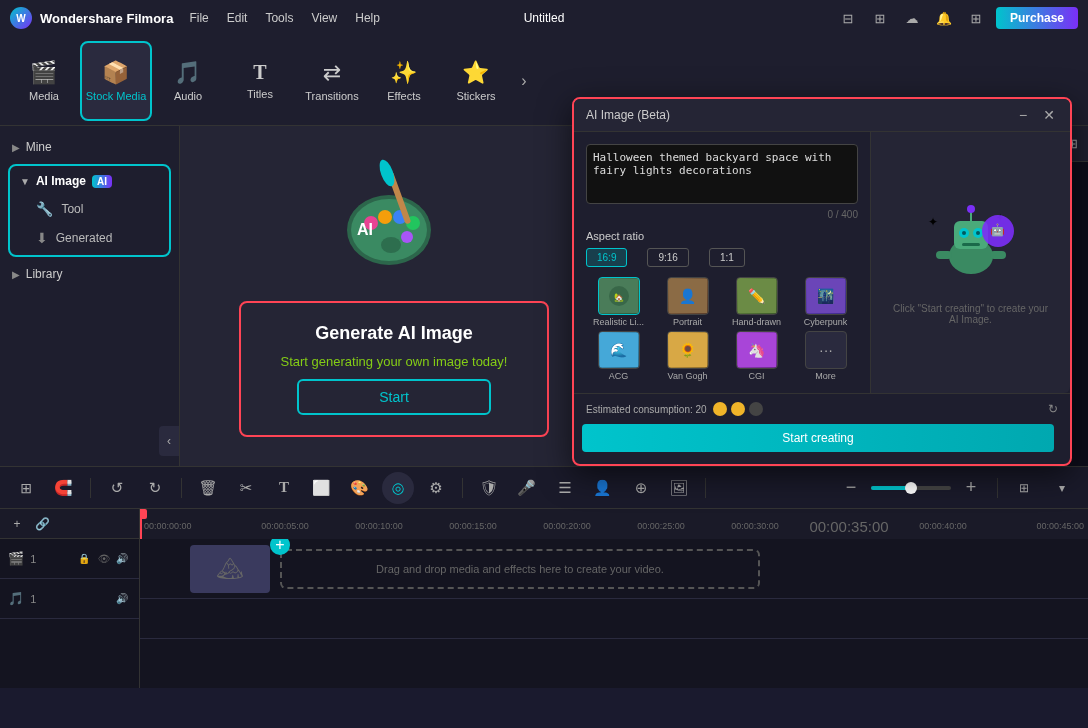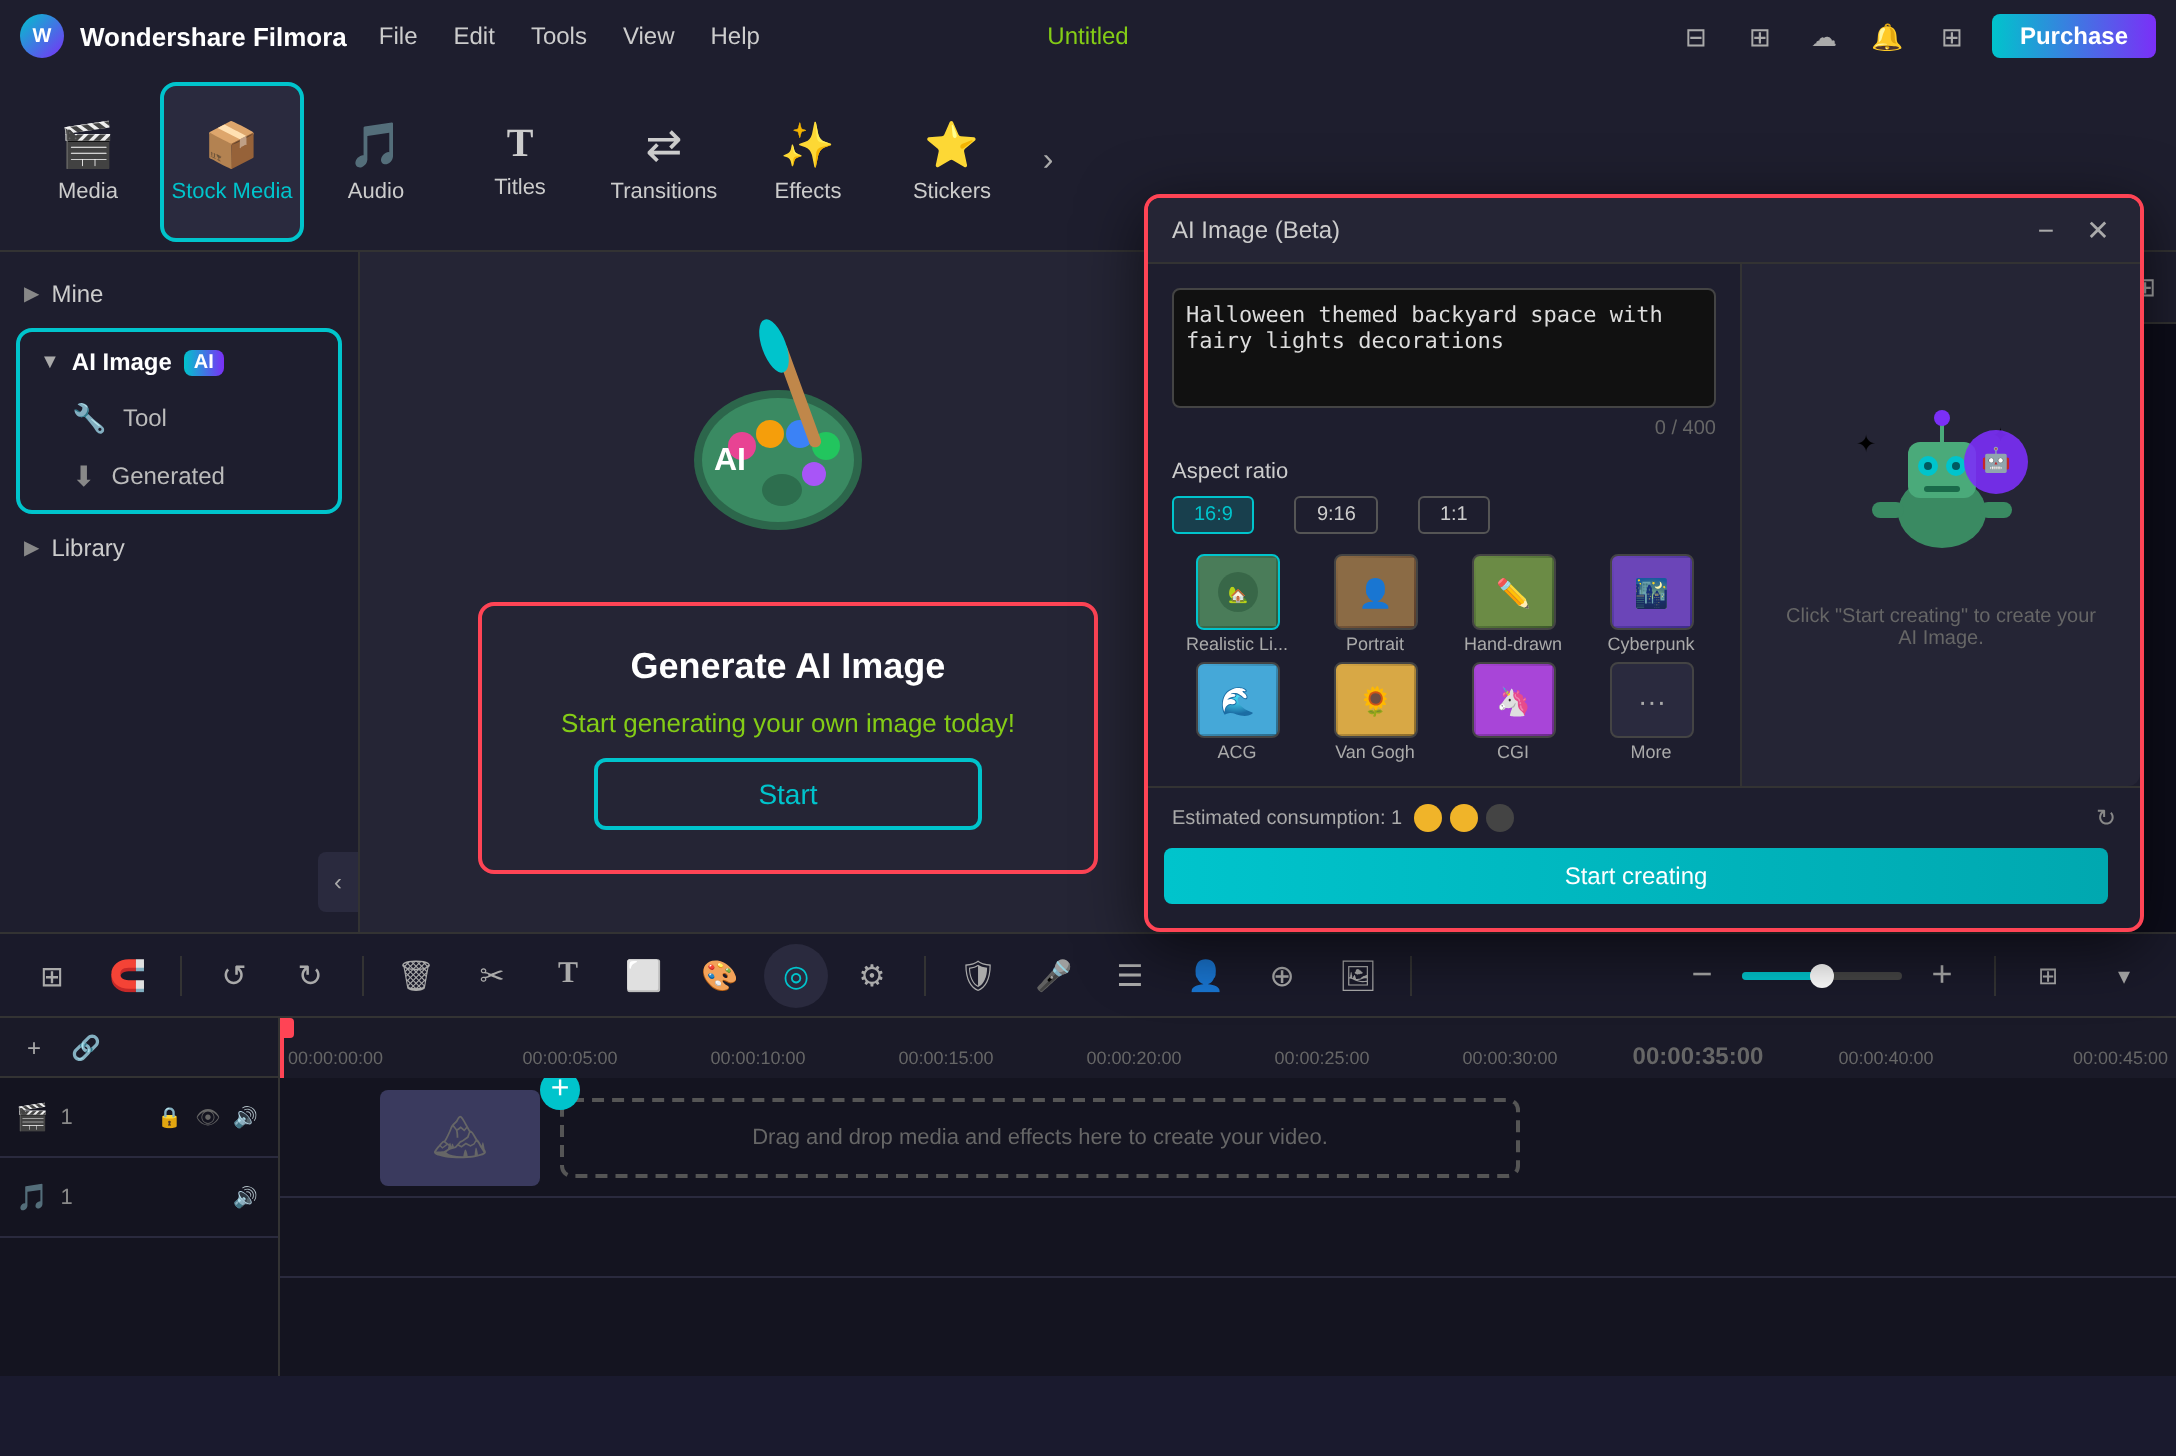--- a/index.html
+++ b/index.html
@@ -5,21 +5,21 @@
     * { box-sizing: border-box; margin: 0; padding: 0; }
     body { font-family: 'Segoe UI', Arial, sans-serif; background: #1a1a2e; color: #ccc; width: 1088px; height: 728px; overflow: hidden; font-size: 12px; }
 
     
     #titlebar { display: flex; align-items: center; justify-content: space-between; background: #1e1e2e; height: 36px; padding: 0 10px; }
     #titlebar .left { display: flex; align-items: center; gap: 8px; }
     #titlebar .logo { width: 22px; height: 22px; background: linear-gradient(135deg, #00c4cc, #7b2ff7); border-radius: 50%; display: flex; align-items: center; justify-content: center; font-size: 10px; font-weight: bold; color: #fff; }
     #titlebar .app-name { color: #fff; font-size: 13px; font-weight: 600; }
     #titlebar .menus { display: flex; gap: 2px; }
     #titlebar .menus span { color: #ccc; font-size: 12px; padding: 2px 8px; cursor: pointer; border-radius: 3px; }
-    #titlebar .title { color: #84cc16; font-size: 12px; position: absolute; left: 50%; transform: translateX(-50%); }
+    #titlebar .title { color: #ffffff; font-size: 12px; position: absolute; left: 50%; transform: translateX(-50%); }
     #titlebar .right { display: flex; align-items: center; gap: 8px; }
     #titlebar .right .icon-btn { width: 24px; height: 24px; display: flex; align-items: center; justify-content: center; color: #aaa; font-size: 13px; cursor: pointer; border-radius: 3px; }
     #titlebar .purchase-btn { background: linear-gradient(90deg, #00c4cc, #7b2ff7); color: #fff; border: none; padding: 4px 14px; border-radius: 4px; font-size: 12px; cursor: pointer; font-weight: 600; }
 
     
     #toolbar { display: flex; align-items: center; background: #1e1e2e; height: 90px; border-bottom: 1px solid #333; padding: 0 8px; }
     .toolbar-item { display: flex; flex-direction: column; align-items: center; justify-content: center; width: 72px; height: 80px; cursor: pointer; border-radius: 6px; color: #ccc; font-size: 11px; gap: 4px; border: 2px solid transparent; }
     .toolbar-item.active { background: #2a2a3e; border: 2px solid #00c4cc; border-radius: 8px; }
     .toolbar-item .t-icon { font-size: 22px; }
     .toolbar-item.active .t-icon { color: #00c4cc; }
@@ -387,21 +387,21 @@
 
           <ellipse cx="72" cy="30" rx="16" ry="16" fill="#7b2ff7" opacity="0.9"></ellipse>
           <text x="72" y="33" font-size="12" fill="#fff" text-anchor="middle">🤖</text>
         </svg>
       </div>
       <div class="dialog-hint">Click "Start creating" to create your AI Image.</div>
     </div>
   </div>
 
   <div class="consumption-row">
-    <span>Estimated consumption: 1</span>
+    <span>Estimated consumption: 20</span>
     <div class="consumption-coins">
       <span class="coin"></span>
       <span class="coin"></span>
       <span class="coin empty"></span>
     </div>
     <span style="margin-left:auto; cursor:pointer; color:#888; font-size:12px;">↻</span>
   </div>
   <button class="start-creating-btn">Start creating</button>
 </div>
 
@@ -453,21 +453,21 @@
       <div style="position:absolute; top:0; left:-7px; width:14px; height:10px; background:#ff4455; border-radius:2px;"></div>
 
       <div style="display:flex; width:100%; padding:0 4px;">
         <div style="flex:1; text-align:left;"><span style="font-size:9px; color:#666;">00:00:00:00</span></div>
         <div style="flex:1; text-align:center;"><span style="font-size:9px; color:#666;">00:00:05:00</span></div>
         <div style="flex:1; text-align:center;"><span style="font-size:9px; color:#666;">00:00:10:00</span></div>
         <div style="flex:1; text-align:center;"><span style="font-size:9px; color:#666;">00:00:15:00</span></div>
         <div style="flex:1; text-align:center;"><span style="font-size:9px; color:#666;">00:00:20:00</span></div>
         <div style="flex:1; text-align:center;"><span style="font-size:9px; color:#666;">00:00:25:00</span></div>
         <div style="flex:1; text-align:center;"><span style="font-size:9px; color:#666;">00:00:30:00</span></div>
-        <div style="flex:1; text-align:center;"><span style="font-size:12px; color:#666;font-weight:bold;">00:00:35:00</span></div>
+        <div style="flex:1; text-align:center;"><span style="font-size:15px; color:#666;">00:00:35:00</span></div>
         <div style="flex:1; text-align:center;"><span style="font-size:9px; color:#666;">00:00:40:00</span></div>
         <div style="flex:1; text-align:right;"><span style="font-size:9px; color:#666;">00:00:45:00</span></div>
       </div>
     </div>
   </div>
 
   <div id="timeline-body" style="display:flex; flex:1;">
 
     <div id="timeline-tracks-labels" style="width:140px; border-right:1px solid #333;">
 

